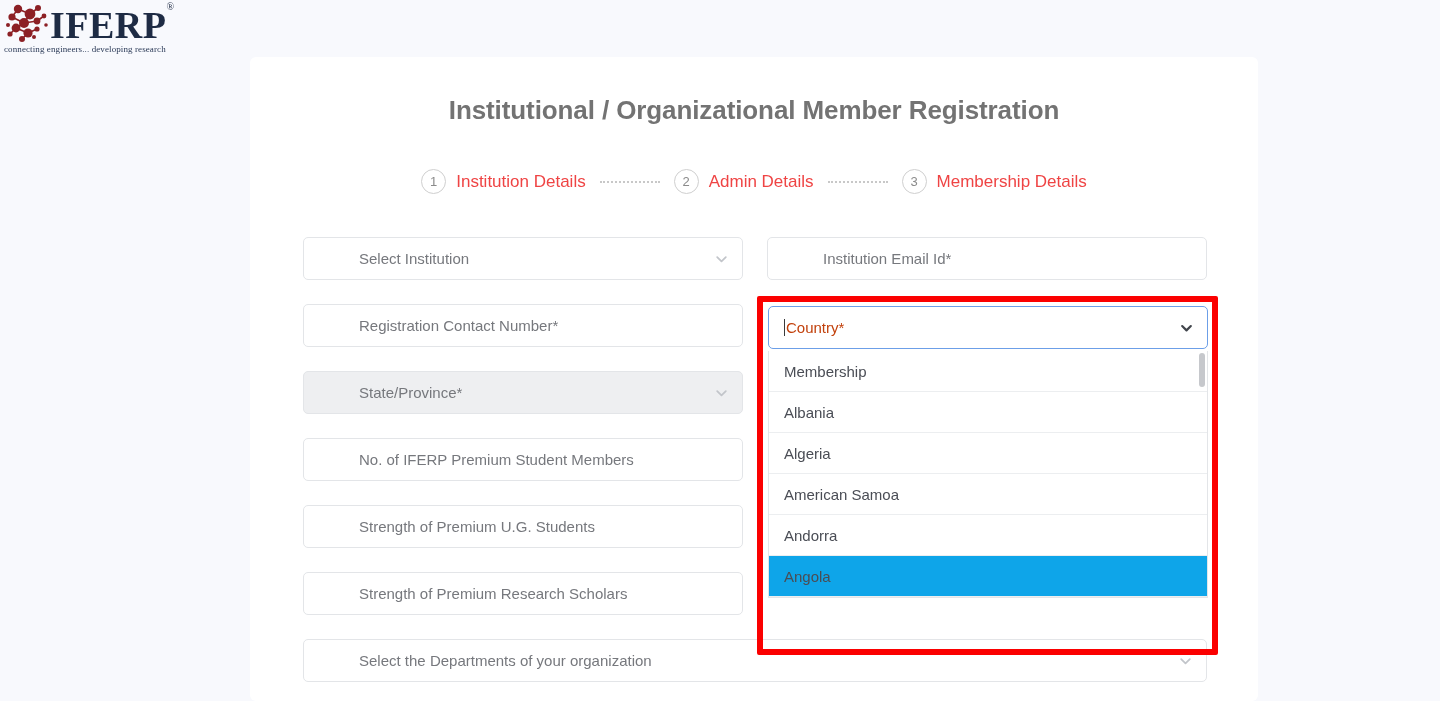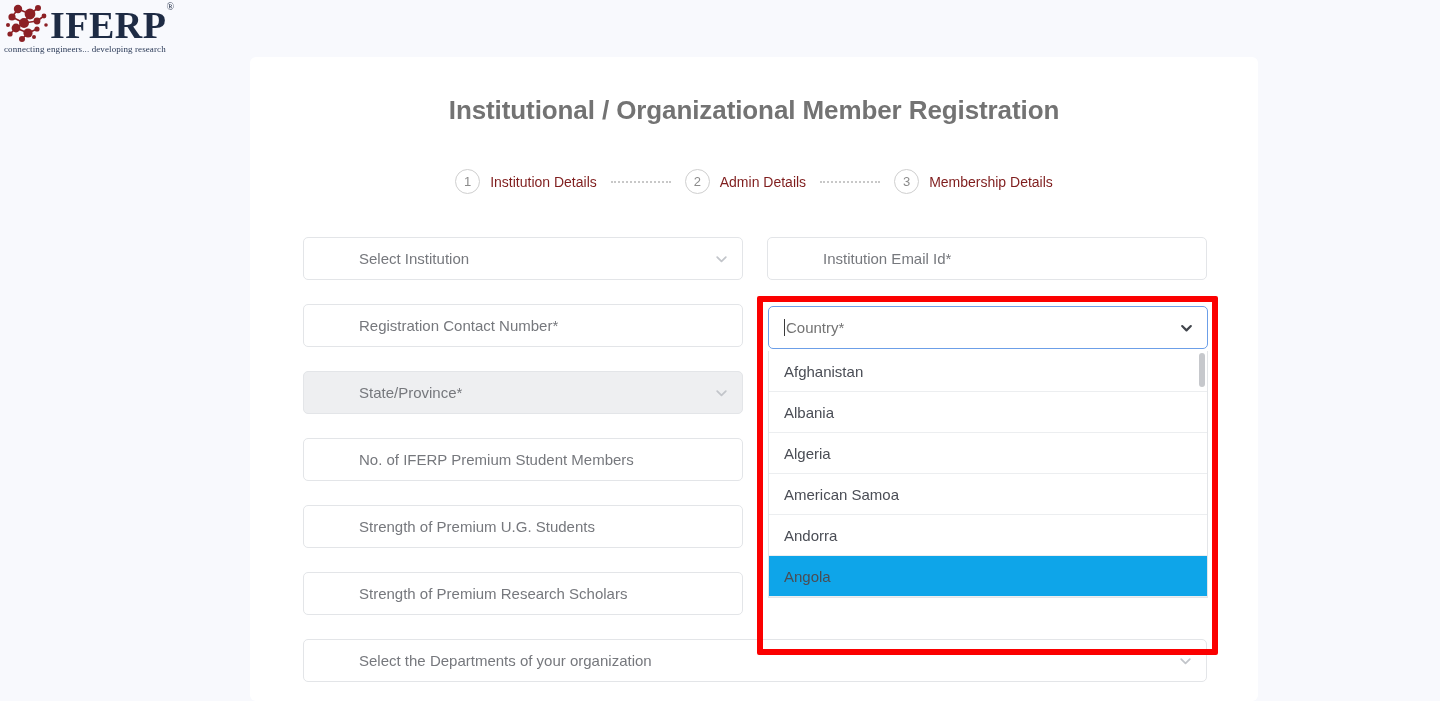--- a/index.html
+++ b/index.html
@@ -50,21 +50,21 @@
     position: absolute; left: 0; top: 112px; width: 100%;
     display: flex; align-items: center; justify-content: center;
   }
   .step { display: flex; align-items: center; }
   .step-circle {
     width: 25px; height: 25px; border-radius: 50%;
     border: 1px solid #cfcfcf; color: #8b8b8b;
     font-size: 13px; display: flex; align-items: center; justify-content: center;
     background: #fff; flex: 0 0 25px;
   }
-  .step-label { font-size: 14px; color: #7f1d1d; margin-left: 10px; white-space: nowrap; }
+  .step-label { font-size: 17px; color: #ef4444; margin-left: 10px; white-space: nowrap; }
   .step-conn {
     width: 60px; height: 1px; margin: 0 14px;
     border-top: 2px dotted #c8c8c8;
   }
 
   
   .form { position: absolute; left: 53px; top: 180px; width: 904px; }
   .row { display: flex; justify-content: space-between; }
   .field {
     position: relative;
@@ -93,21 +93,21 @@
   .country-wrap { position: absolute; left: 768px; top: 306px; width: 440px; z-index: 5; }
   .country-box {
     position: relative; width: 440px; height: 43px;
     border: 1px solid #6c9fe8; border-radius: 5px; background: #fff;
     display: flex; align-items: center;
   }
   .caret {
     display: inline-block; width: 1px; height: 17px;
     background: #3a3a3a; margin-left: 15px; margin-right: 1px;
   }
-  .country-ph { font-size: 15px; color: #737373; }
+  .country-ph { font-size: 15px; color: #c2410c; }
 
   .dropdown {
     position: relative; width: 440px;
     margin-top: 2px;
     background: #fff;
     border: 1px solid #e3e5e8;
     border-top: none;
     overflow: hidden;
   }
   .opt {
@@ -270,21 +270,21 @@
   <div class="country-wrap">
     <div class="country-box">
       <span class="caret"></span>
       <span class="country-ph">Country*</span>
       <svg class="chev dark" viewBox="0 0 12 12">
           <path d="M2 4.2 L6 8.2 L10 4.2"></path>
         </svg>
     </div>
 
     <div class="dropdown">
-      <div class="opt">Afghanistan</div>
+      <div class="opt">Membership</div>
       <div class="opt">Albania</div>
       <div class="opt">Algeria</div>
       <div class="opt">American Samoa</div>
       <div class="opt">Andorra</div>
       <div class="opt sel">Angola</div>
       <div class="dd-scroll">
         <div class="dd-thumb"></div>
       </div>
     </div>
   </div>

